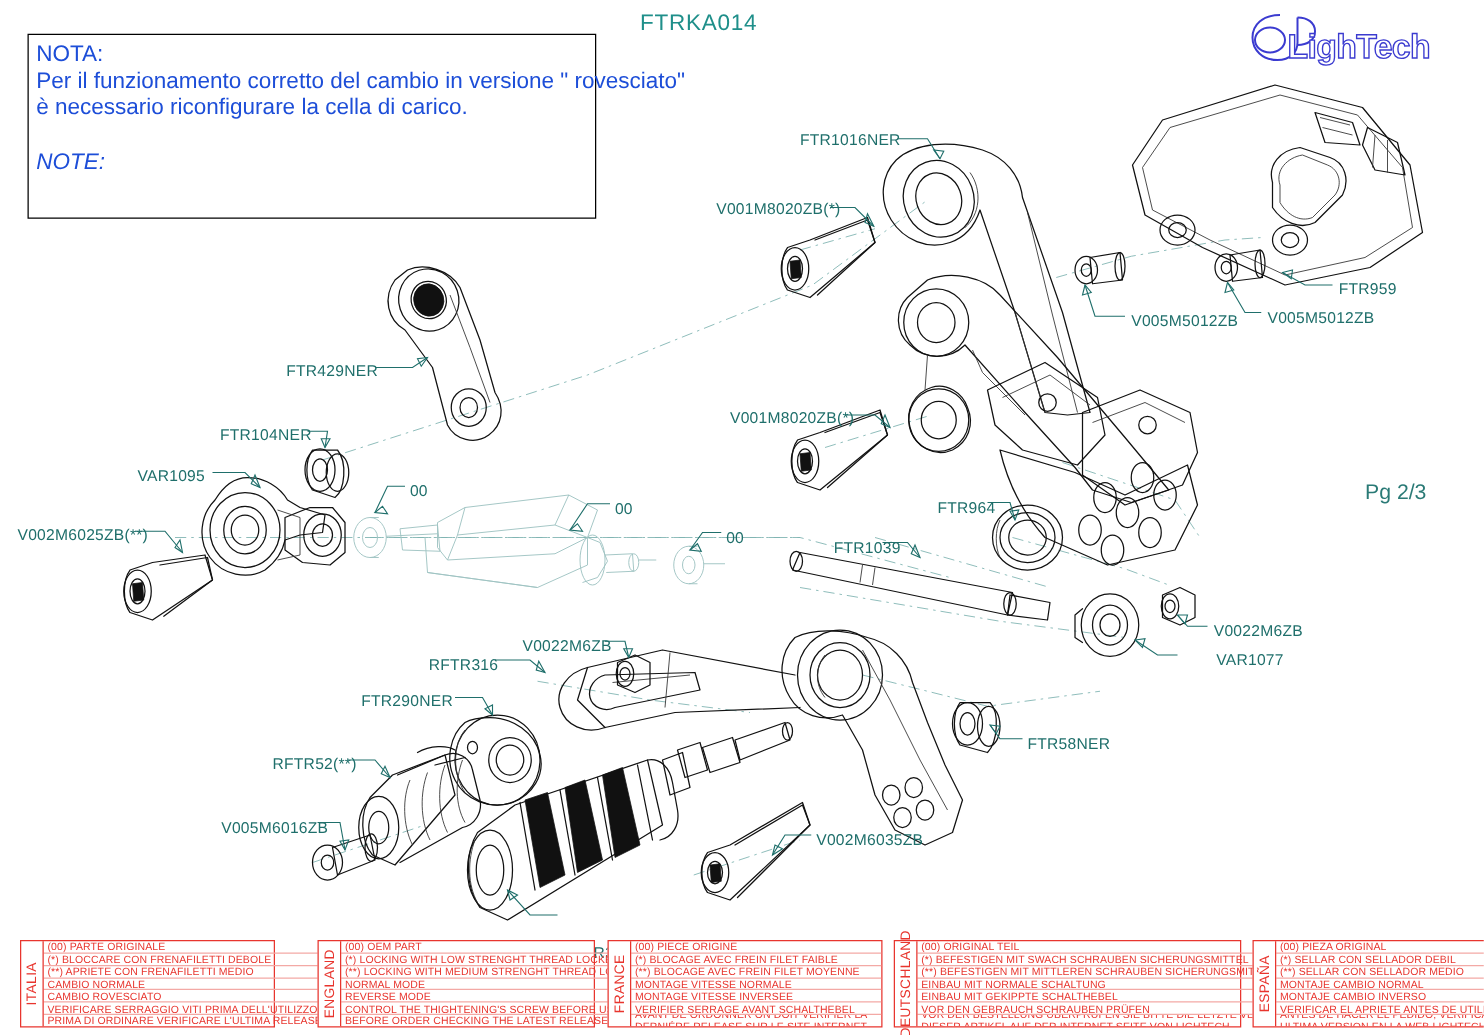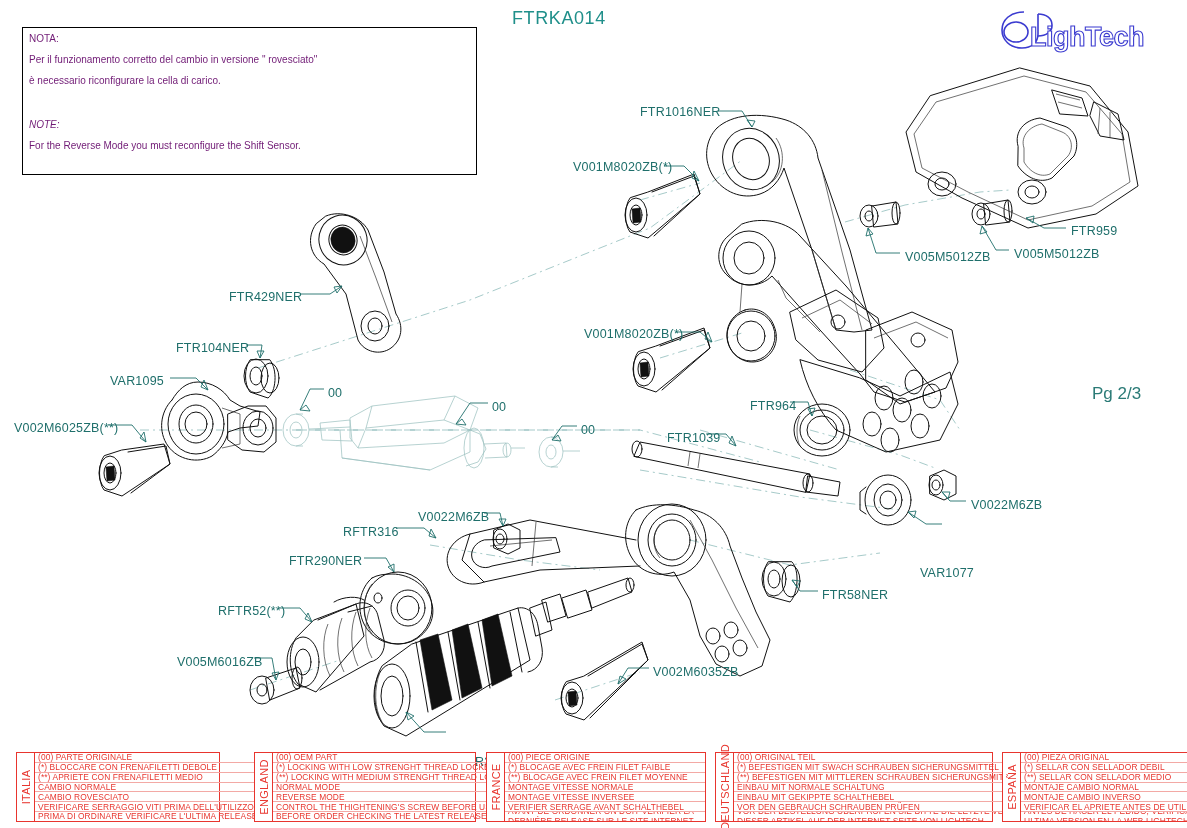--- a/index.html
+++ b/index.html
@@ -3,21 +3,21 @@
 <meta charset="utf-8">
 <style>
   html,body{margin:0;padding:0;background:#fff;}
   body{width:1187px;height:828px;position:relative;overflow:hidden;
        font-family:"Liberation Sans",sans-serif;}
   #sheet{position:absolute;inset:0;width:1187px;height:828px;}
   .lbl{position:absolute;color:#1f6f6b;font-size:12.5px;letter-spacing:.2px;
        white-space:nowrap;font-family:"Liberation Sans",sans-serif;}
   .note-box{position:absolute;left:22px;top:27px;width:455px;height:148px;
             border:1.2px solid #000;background:#fff;box-sizing:border-box;}
-  .note-line{position:absolute;color:#701a75;font-size:10px;white-space:nowrap;
+  .note-line{position:absolute;color:#1d4ed8;font-size:18px;white-space:nowrap;
              font-family:"Liberation Sans",sans-serif;text-align:right;}
   .title{position:absolute;left:512px;top:8px;color:#1f8f8a;font-size:18px;letter-spacing:.6px;}
   .pg{position:absolute;left:1092px;top:384px;color:#2a7a76;font-size:17px;}
   .mark00{position:absolute;color:#1f6f6b;font-size:12.5px;}
   
   .logo{position:absolute;left:988px;top:8px;width:185px;height:48px;}
   .logo-text{position:absolute;left:42px;top:14px;font-size:27px;font-weight:bold;
              color:#fff;-webkit-text-stroke:1.1px #3b3bd0;letter-spacing:-.5px;
              font-family:"Liberation Sans",sans-serif;}
   
@@ -406,21 +406,20 @@
     <path class="leader" d="M577,426 L562,426 L552,440"></path>
       <path class="leader" d="M552,440 l6,-5 l3,6 z" fill="#1f6f6b"></path>
   </g>
 </svg>
 
 <div class="note-box">
   <div class="note-line" style="left:6px;top:5px;">NOTA:</div>
   <div class="note-line" style="left:6px;top:26px;">Per il funzionamento corretto del cambio in versione " rovesciato"</div>
   <div class="note-line" style="left:6px;top:47px;">è necessario riconfigurare la cella di carico.</div>
   <div class="note-line" style="left:6px;top:91px;font-style:italic;">NOTE:</div>
-  <div class="note-line" style="left:6px;top:112px;">For the Reverse Mode you must reconfigure the Shift Sensor.</div>
 </div>
 
 <div class="title">FTRKA014</div>
 <div class="pg">Pg 2/3</div>
 
 <div class="logo">
   <svg width="185" height="48" viewBox="0 0 185 48">
     <g fill="none" stroke="#3b3bd0" stroke-width="1.6">
       <path d="M36,4 C22,4 14,12 14,22 C14,32 22,40 34,40 C44,40 50,34 50,26 L50,6"></path>
       <path d="M50,6 C58,6 64,10 64,17 C64,24 58,28 50,28"></path>
@@ -437,21 +436,21 @@
     <div class="lbl" style="left: 905px; top: 250px;">V005M5012ZB</div>
     <div class="lbl" style="left: 1014px; top: 247px;">V005M5012ZB</div>
     <div class="lbl" style="left: 229px; top: 290px;">FTR429NER</div>
     <div class="lbl" style="left: 176px; top: 341px;">FTR104NER</div>
     <div class="lbl" style="left: 584px; top: 327px;">V001M8020ZB(*)</div>
     <div class="lbl" style="left: 110px; top: 374px;">VAR1095</div>
     <div class="lbl" style="left: 750px; top: 399px; text-align: right;">FTR964</div>
     <div class="lbl" style="left: 14px; top: 421px;">V002M6025ZB(**)</div>
     <div class="lbl" style="left: 667px; top: 431px;">FTR1039</div>
     <div class="lbl" style="left: 971px; top: 498px;">V0022M6ZB</div>
-    <div class="lbl" style="left: 920px; top: 521px; margin-top: 45px;">VAR1077</div>
+    <div class="lbl" style="left: 973px; top: 521px;">VAR1077</div>
     <div class="lbl" style="left: 418px; top: 510px;">V0022M6ZB</div>
     <div class="lbl" style="left: 343px; top: 525px;">RFTR316</div>
     <div class="lbl" style="left: 289px; top: 554px;">FTR290NER</div>
     <div class="lbl" style="left: 822px; top: 588px;">FTR58NER</div>
     <div class="lbl" style="left: 218px; top: 604px;">RFTR52(**)</div>
     <div class="lbl" style="left: 177px; top: 655px;">V005M6016ZB</div>
     <div class="lbl" style="left: 653px; top: 665px;">V002M6035ZB</div>
     <div class="lbl" style="left: 450px; top: 729px; margin-top: 26px;">RFTR318SIL(**)</div>
   </div>
 <div id="marks-layer">

